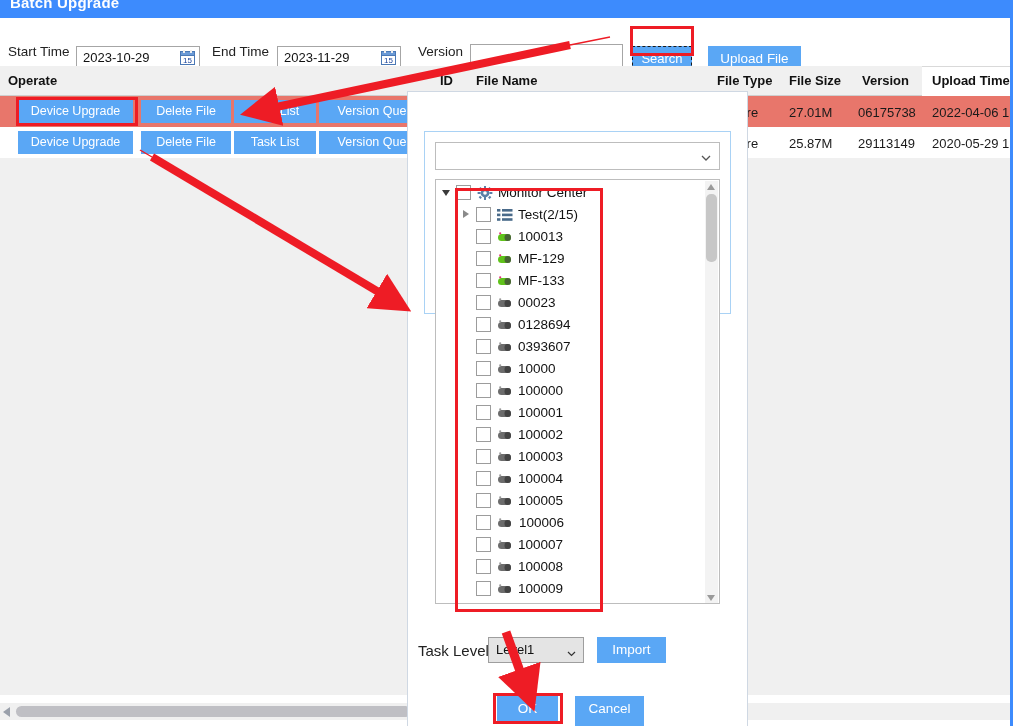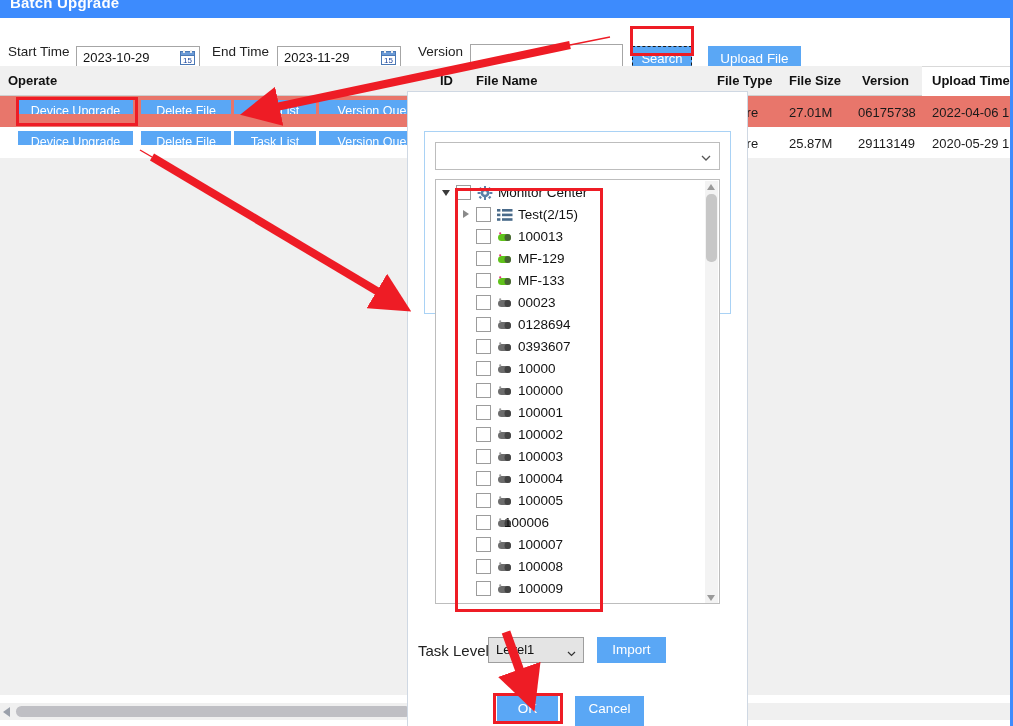--- a/index.html
+++ b/index.html
@@ -76,21 +76,21 @@
     position:absolute;top:16px;transform:translateY(-50%);
     font-size:13px;color:#1a1a1a;white-space:nowrap;
   }
   .tbody-bg{
     position:absolute;left:0;top:158px;width:1013px;height:537px;
     background:#f0f0f0;
   }
 
   
   .op-btn{
-    position:absolute;height:14px;background:#5aa7f5;color:#fff;
+    position:absolute;height:23px;background:#5aa7f5;color:#fff;
     font-size:12.5px;line-height:23px;text-align:center;
     cursor:pointer;white-space:nowrap;overflow:hidden;
   }
 
   
   .hscroll{
     position:absolute;left:0;top:703px;width:1013px;height:17px;
     background:#f0f0f0;
   }
   .hscroll .track{
@@ -455,21 +455,21 @@
                 </svg></span>
               <span class="tlbl" style="left:82px">100005</span>
             </div>
             <div class="tnode" style="top: 332px;">
               <span class="tcb" style="left:40px"></span>
               <span class="ticon" style="left:61px"><svg width="16" height="14" viewBox="0 0 16 14">
                   <rect x="1" y="4" width="13" height="7" rx="3.5" fill="#6c6c6c"></rect>
                   <rect x="7.5" y="4" width="6.5" height="7" rx="3.3" fill="#3f3f3f" opacity="0.9"></rect>
                   <circle cx="3.2" cy="3.3" r="1.1" fill="#9a9a9a"></circle>
                 </svg></span>
-              <span class="tlbl" style="left:68px">100006</span>
+              <span class="tlbl" style="left:83px">100006</span>
             </div>
             <div class="tnode" style="top: 354px;">
               <span class="tcb" style="left:40px"></span>
               <span class="ticon" style="left:61px"><svg width="16" height="14" viewBox="0 0 16 14">
                   <rect x="1" y="4" width="13" height="7" rx="3.5" fill="#6c6c6c"></rect>
                   <rect x="7.5" y="4" width="6.5" height="7" rx="3.3" fill="#3f3f3f" opacity="0.9"></rect>
                   <circle cx="3.2" cy="3.3" r="1.1" fill="#9a9a9a"></circle>
                 </svg></span>
               <span class="tlbl" style="left:82px">100007</span>
             </div>

